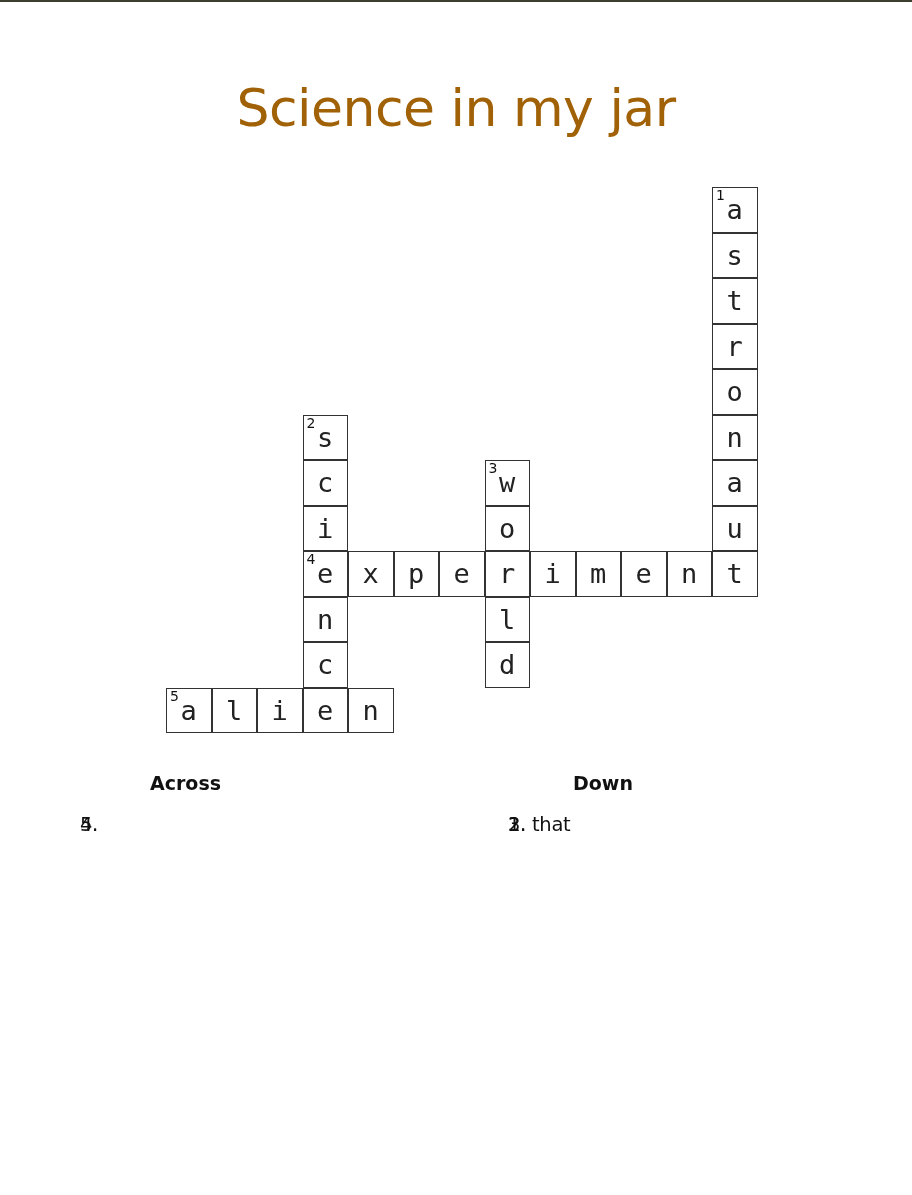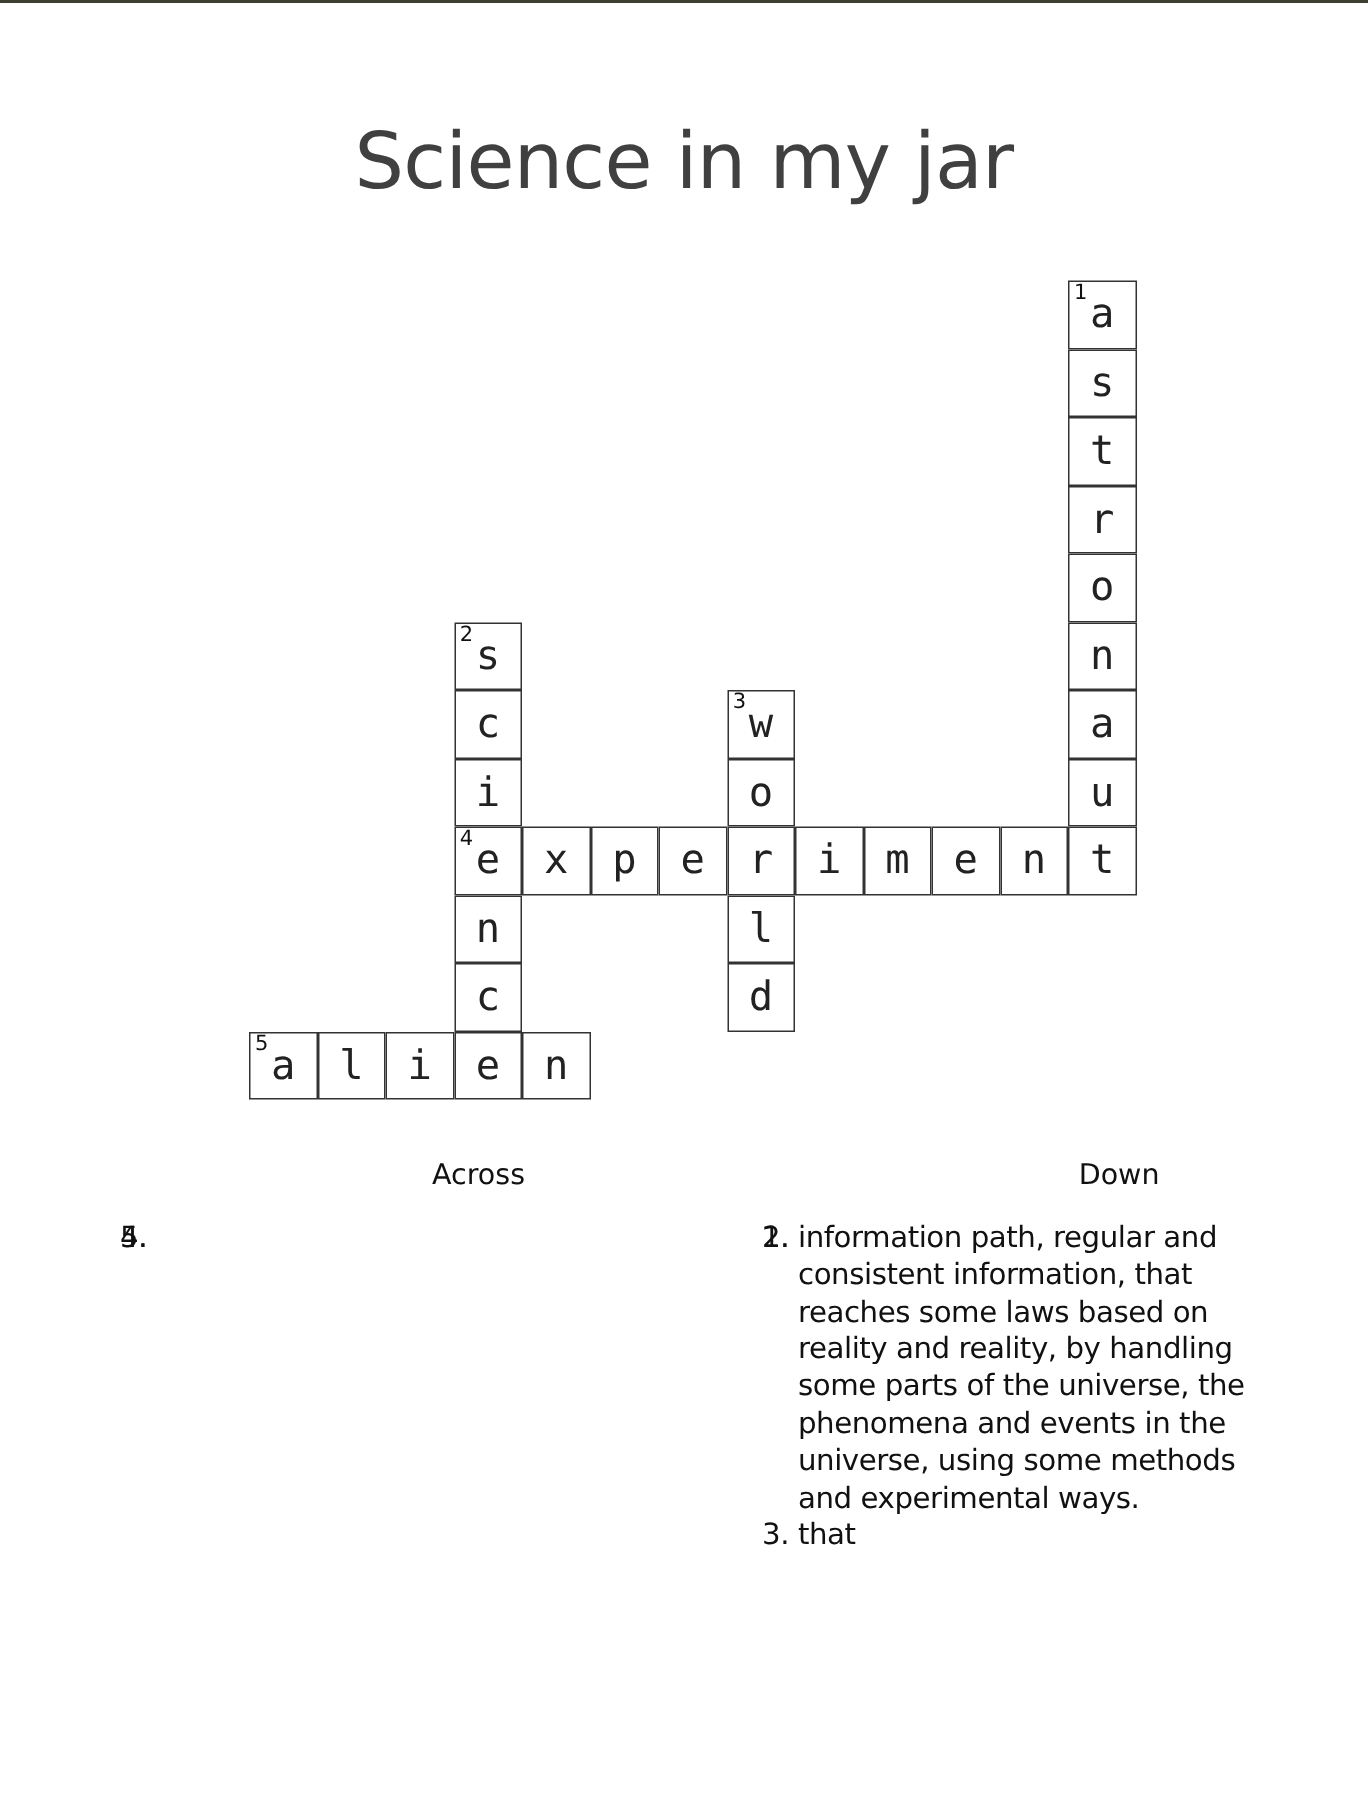--- a/index.html
+++ b/index.html
@@ -1,22 +1,22 @@
 <!DOCTYPE html>
 <html><head>
 <meta charset="utf-8">
 <style>
   html,body{margin:0;padding:0;background:#fff;}
   body{width:912px;height:1195px;position:relative;overflow:hidden;font-family:"Liberation Sans",sans-serif;color:#111;}
   .topbar{position:absolute;left:0;top:0;width:912px;height:2px;background:#3d3f30;}
-  .title{position:absolute;left:0;top:78px;width:912px;text-align:center;font-size:52px;font-family:"DejaVu Sans",sans-serif;color:#404040;letter-spacing:-0.5px;}
+  .title{position:absolute;left:0;top:78px;width:912px;text-align:center;font-size:52px;font-family:"DejaVu Sans",sans-serif;color:#a16207;letter-spacing:-0.5px;}
   .grid{position:absolute;left:166px;top:187px;}
   .cell{position:absolute;width:45.5px;height:45.5px;box-sizing:border-box;border:1.5px solid #333;background:#fff;font-family:"DejaVu Sans Mono",monospace;font-size:27px;color:#222;display:flex;align-items:center;justify-content:center;}
   .num{position:absolute;left:3px;top:0px;font-size:14px;font-family:"DejaVu Sans",sans-serif;color:#111;line-height:14px;}
-  .clues-h{position:absolute;top:772px;font-weight:normal;font-size:19px;font-family:"DejaVu Sans",sans-serif;text-align:right;}
+  .clues-h{position:absolute;top:772px;font-weight:bold;font-size:19px;font-family:"DejaVu Sans",sans-serif;text-align:left;}
   .clue-list{position:absolute;top:813px;font-size:19.5px;line-height:24.8px;font-family:"DejaVu Sans",sans-serif;color:#111;letter-spacing:-0.3px;}
   .clue{position:relative;padding-left:24px;}
   .clue .n{position:absolute;left:0;top:0;}
 </style>
 </head>
 <body>
 
 <div class="topbar"></div>
 
 <div class="title">Science in my jar</div>
@@ -128,15 +128,15 @@
 <div class="clues-h" style="left:150px;width:200px;">Across</div>
 <div class="clues-h" style="left:573px;width:200px;">Down</div>
 
 <div class="clue-list" id="across-list" style="left:80px;width:350px;">
   <div class="clue"><span class="n">4.</span></div>
   <div class="clue"><span class="n">5.</span></div>
 </div>
 
 <div class="clue-list" id="down-list" style="left:508px;width:352px;">
   <div class="clue"><span class="n">1.</span></div>
-  <div class="clue"><span class="n">2.</span><span>information path, regular and consistent information, that reaches some laws based on reality and reality, by handling some parts of the universe, the phenomena and events in the universe, using some methods and experimental ways.</span></div>
+  <div class="clue"><span class="n">2.</span></div>
   <div class="clue"><span class="n">3.</span><span>that</span></div>
 </div>
 
 </body></html>

